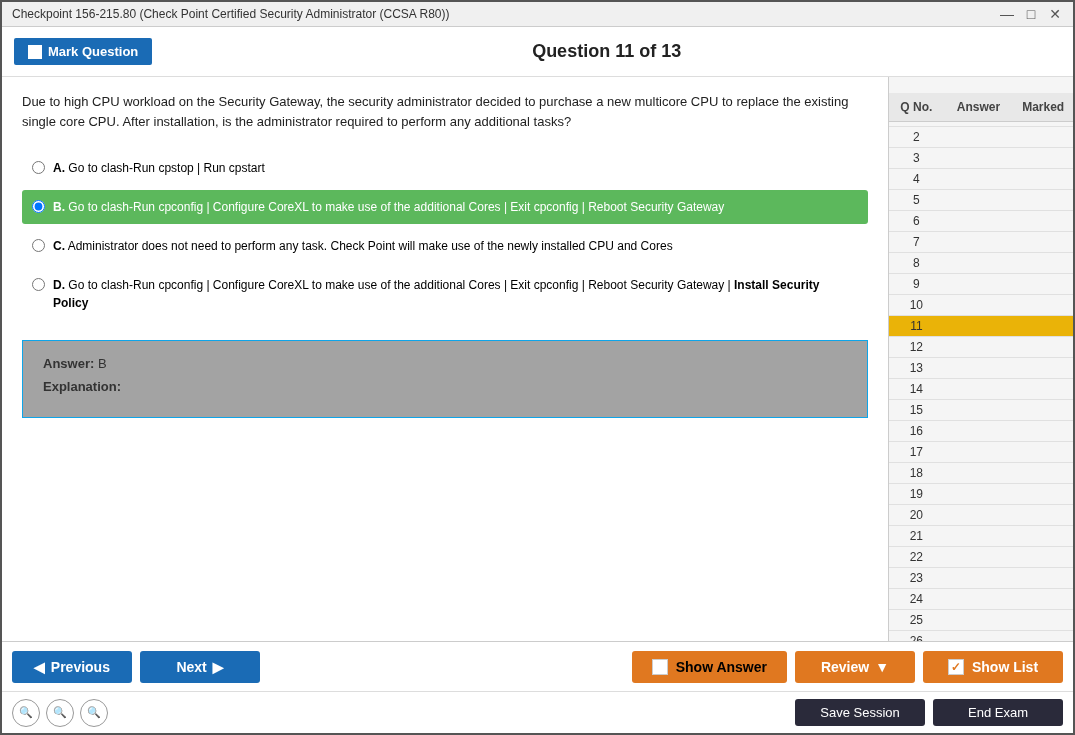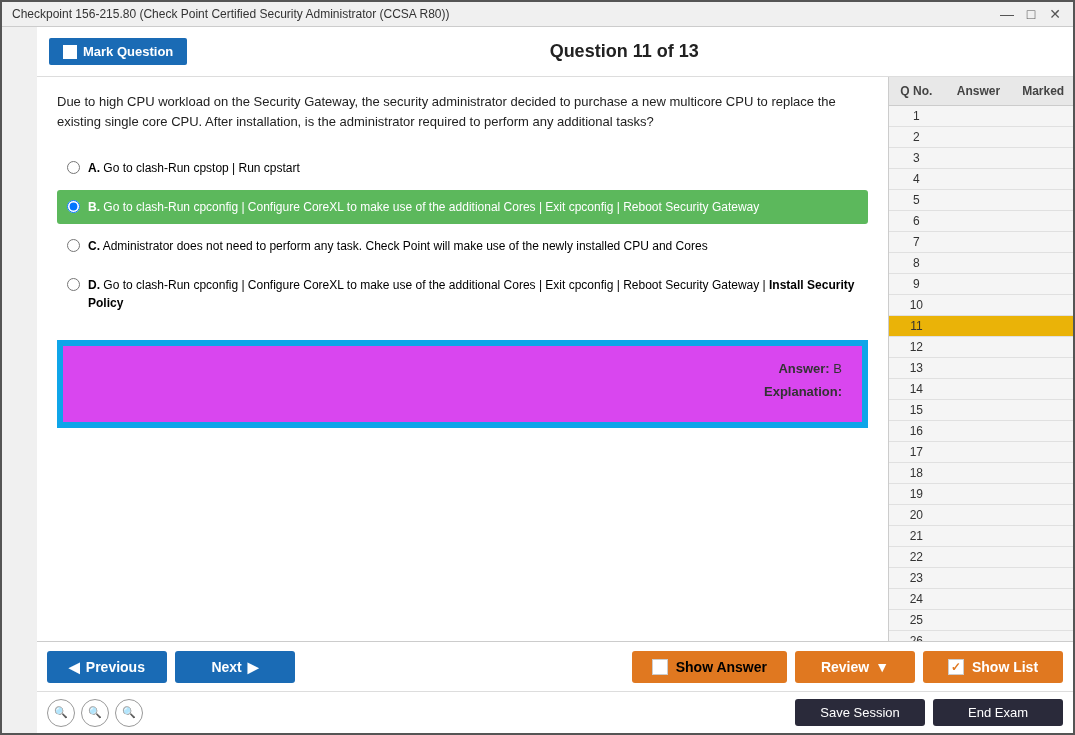--- a/index.html
+++ b/index.html
@@ -43,21 +43,20 @@
       display: flex;
       align-items: center;
       justify-content: center;
     }
     
     .main-wrapper {
       display: flex;
       flex-direction: column;
       flex: 1;
       overflow: hidden;
-      padding-left: 35px;
     }
     
     .toolbar {
       background: white;
       border-bottom: 1px solid #ddd;
       padding: 8px 12px;
       display: flex;
       align-items: center;
       flex-shrink: 0;
       height: 50px;
@@ -129,25 +128,24 @@
       flex-shrink: 0;
     }
     .option-text {
       font-size: 12px;
       line-height: 1.5;
     }
     .option-item.selected .option-text {
       color: white;
     }
     .answer-box {
-      background: #d946ef;
-      border: 6px solid #0ea5e9;
+      background: #a3a3a3;
+      border: 1px solid #0ea5e9;
       padding: 15px 20px;
       margin-top: 15px;
-      text-align: right;
     }
     .answer-line {
       font-size: 13px;
       margin-bottom: 8px;
       color: #333;
     }
     .answer-line strong {
       font-weight: bold;
     }
     
@@ -160,21 +158,21 @@
     }
     .right-panel-header {
       display: flex;
       background: #e8e8e8;
       border-bottom: 1px solid #ccc;
       padding: 4px 0;
       font-size: 12px;
       font-weight: bold;
       color: #444;
       position: sticky;
-      top: 0;
+      top: 16px;
     }
     .col-qno { width: 55px; padding: 3px 8px; text-align: center; }
     .col-ans { width: 70px; padding: 3px 8px; text-align: center; }
     .col-marked { width: 60px; padding: 3px 8px; text-align: center; }
     .question-row {
       display: flex;
       font-size: 12px;
       color: #333;
       border-bottom: 1px solid #e0e0e0;
     }

